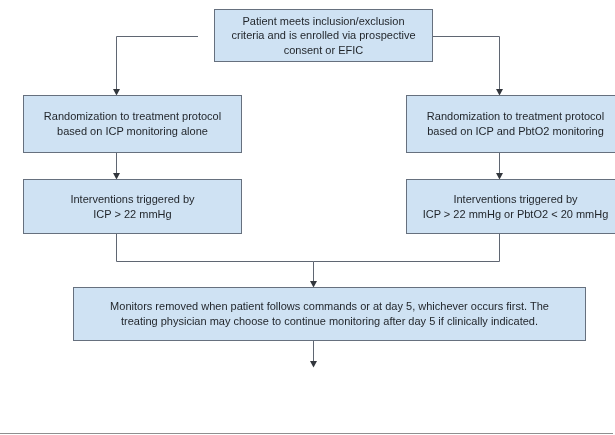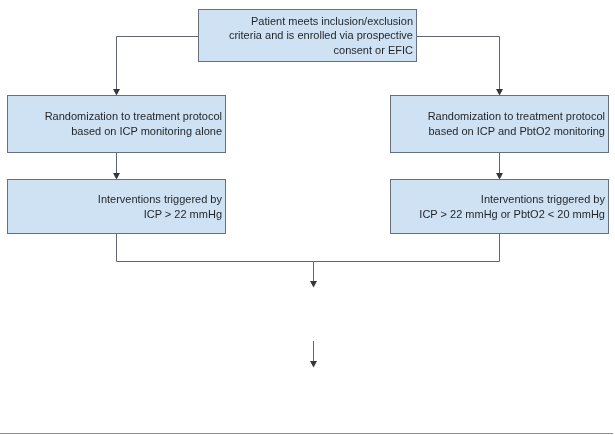--- a/index.html
+++ b/index.html
@@ -21,25 +21,26 @@
     position:absolute;left:0;top:0;width:615px;height:435px;
   }
   .edge{stroke:var(--connector);stroke-width:1;fill:none;}
   .arrow{fill:var(--arrow);stroke:none;}
   .node{
     position:absolute;
     box-sizing:border-box;
     background:var(--node-fill);
     border:1px solid var(--node-border);
     display:flex;align-items:center;justify-content:center;
-    text-align:right;
+    text-align:center;
     color:var(--text);
     font-size:11px;
     line-height:1.32;
     padding:1px 3px;
+    margin-left:16px;
   }
   .node span{white-space:pre-line;display:block;width:100%;}
   .page-edge{
     position:absolute;left:0;top:433px;width:613px;height:0;
     border-top:1px solid #8f8f8f;
   }
 </style>
 </head>
 <body>
 
@@ -99,16 +100,20 @@
   <div class="node" style="left:7px;top:179px;width:219px;height:55px;">
     <span>Interventions triggered by
 ICP &gt; 22 mmHg</span>
   </div>
 
   <div class="node" style="left:390px;top:179px;width:219px;height:55px;">
     <span>Interventions triggered by
 ICP &gt; 22 mmHg or PbtO2 &lt; 20 mmHg</span>
   </div>
 
+  <div class="node" style="left:57px;top:287px;width:513px;height:54px;">
+    <span>Monitors removed when patient follows commands or at day 5, whichever occurs first. The
+treating physician may choose to continue monitoring after day 5 if clinically indicated.</span>
+  </div>
 
 
   <div class="page-edge"></div>
 </div>
 
 </body></html>

